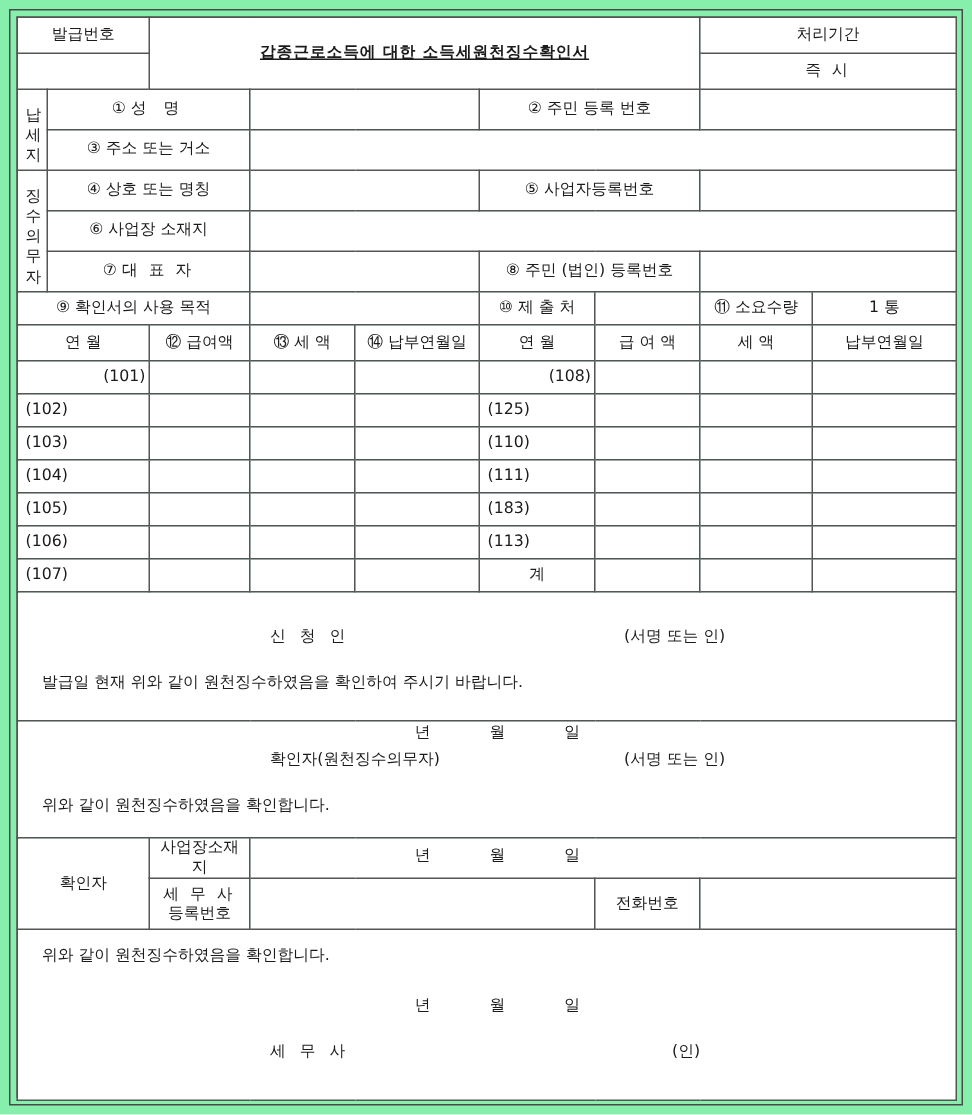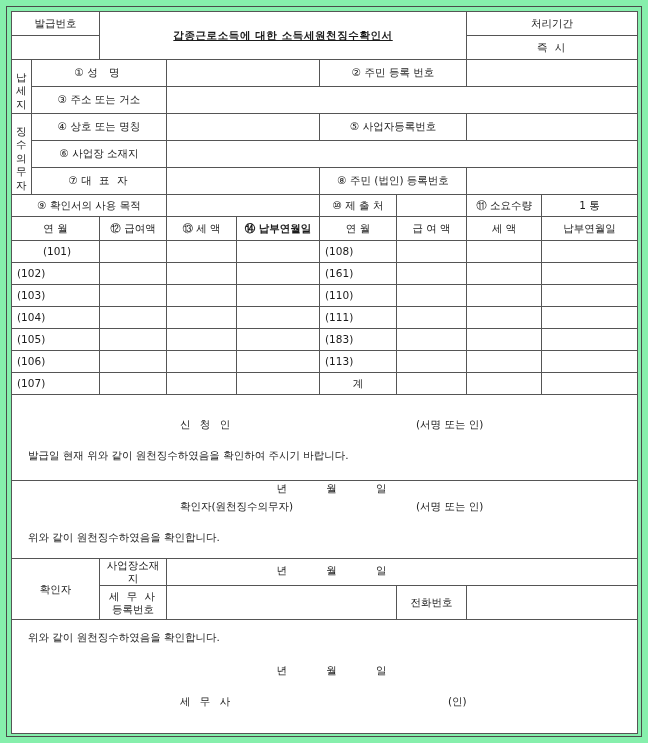--- a/index.html
+++ b/index.html
@@ -42,21 +42,21 @@
     padding: 0 2px;
     font-size: 10.5px;
     vertical-align: middle;
     text-align: center;
     line-height: 1.25;
     color: #1b1b1b;
     background: #ffffff;
   }
   td.thick-top { border-top: 2px solid #2e2e2e; }
   td.thick-bottom { border-bottom: 2px solid #2e2e2e; }
-  td.thick-right { border-right: 2px solid #2e2e2e; font-weight: bold; }
+  td.thick-right { border-right: 2px solid #2e2e2e; }
   td.blank { background: #ffffff; }
 
   .title-cell {
     font-size: 16.5px;
     font-weight: bold;
     letter-spacing: 0.6px;
     color: #111111;
     text-decoration: underline;
   }
   .vlabel {
@@ -218,35 +218,35 @@
       <td>⑫ 급여액</td>
       <td>⑬ 세 액</td>
       <td class="thick-right">⑭ 납부연월일</td>
       <td>연 월</td>
       <td>급 여 액</td>
       <td>세 액</td>
       <td>납부연월일</td>
     </tr>
 
     <tr style="height:22px">
-      <td colspan="2" style="text-align:center;padding-left:5px">(101)</td>
-      <td class="blank"></td>
-      <td class="blank"></td>
-      <td class="blank thick-right"></td>
-      <td style="text-align:left;padding-left:5px">(108)</td>
+      <td colspan="2" style="text-align:right;padding-left:5px">(101)</td>
+      <td class="blank"></td>
+      <td class="blank"></td>
+      <td class="blank thick-right"></td>
+      <td style="text-align:right;padding-left:5px">(108)</td>
       <td class="blank"></td>
       <td class="blank"></td>
       <td class="blank"></td>
     </tr>
     <tr style="height:22px">
       <td colspan="2" style="text-align:left;padding-left:5px">(102)</td>
       <td class="blank"></td>
       <td class="blank"></td>
       <td class="blank thick-right"></td>
-      <td style="text-align:left;padding-left:5px">(161)</td>
+      <td style="text-align:left;padding-left:5px">(125)</td>
       <td class="blank"></td>
       <td class="blank"></td>
       <td class="blank"></td>
     </tr>
     <tr style="height:22px">
       <td colspan="2" style="text-align:left;padding-left:5px">(103)</td>
       <td class="blank"></td>
       <td class="blank"></td>
       <td class="blank thick-right"></td>
       <td style="text-align:left;padding-left:5px">(110)</td>

